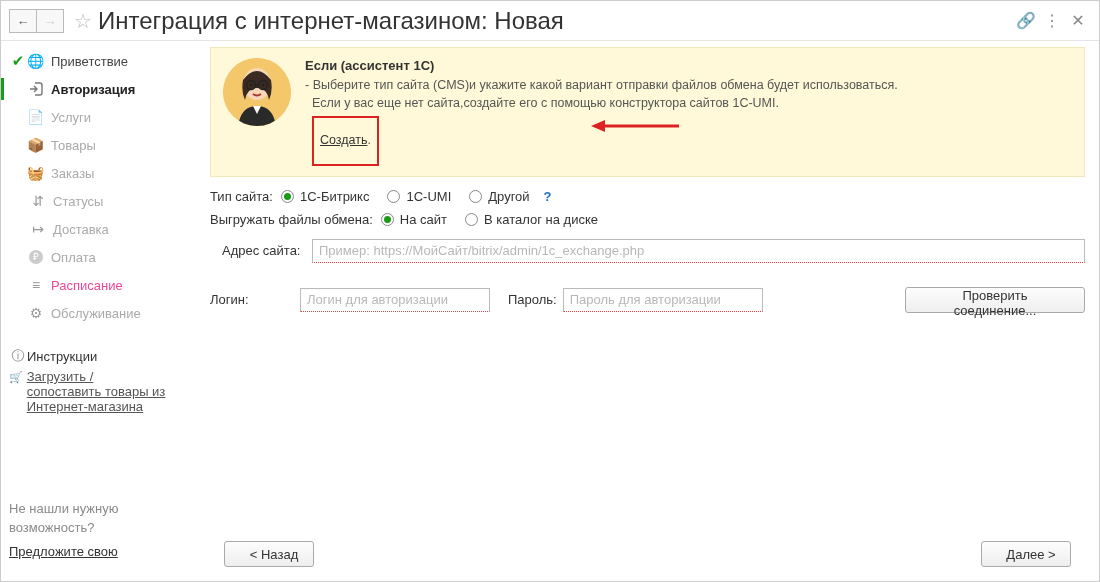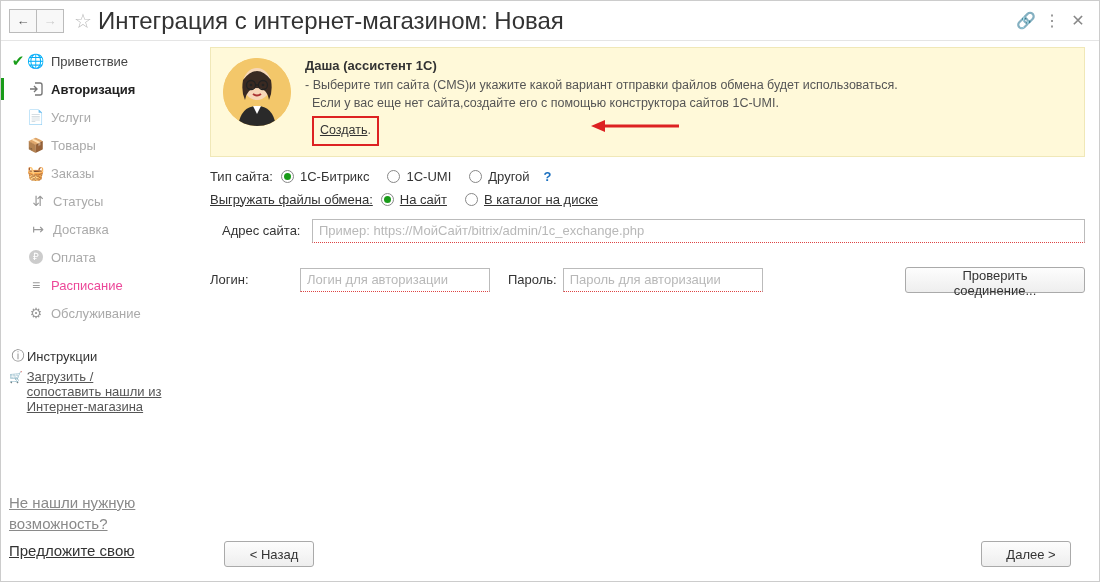--- a/index.html
+++ b/index.html
@@ -31,32 +31,32 @@
   .sb-sep { height:14px; }
 
   .sb-link-block { padding:6px 8px 0 8px; color:#666; font-size:13px; }
   .sb-link-block a { color:#555; text-decoration:underline; }
   .sb-instr { display:flex; align-items:center; color:#333; margin-bottom:4px; }
   .sb-instr .ii { width:18px; display:inline-block; text-align:center; color:#888; }
   .sb-cart-line { display:flex; align-items:flex-start; }
   .sb-cart-line .carticon { color:#bbb; font-size:11px; margin-right:4px; margin-top:2px; }
 
   .sidebar .filler { flex:1; }
-  .sb-bottom { padding:0 8px 10px 8px; color:#8a8a8a; font-size:15px; line-height:1.4;text-decoration:underline; }
+  .sb-bottom { padding:0 8px 10px 8px; color:#8a8a8a; font-size:13px; line-height:1.4; }
   .sb-bottom a { color:#333; text-decoration:underline; display:inline-block; margin-top:6px; }
 
   
   .assist { background:#fff9d9; border:1px solid #f0e8b8; padding:10px 12px; display:flex; align-items:flex-start; position:relative; }
   .avatar { width:68px; height:68px; border-radius:50%; background:#f3c76a; flex-shrink:0; margin-right:14px; position:relative; overflow:hidden; }
   .avatar svg { width:100%; height:100%; }
   .assist-body { flex:1; color:#555; }
   .assist-body .name { font-weight:bold; color:#333; margin-bottom:4px; }
   .assist-body .line { font-size:12.5px; line-height:1.4; }
   .create-link { text-decoration:underline; color:#333; cursor:pointer; }
-  .create-box { display:inline-block; border:2px solid #d22; padding:4px 6px; margin-top:2px; }
+  .create-box { display:inline-block; border:2px solid #d22; padding:14px 6px; margin-top:2px; }
   .arrow-annot { position:absolute; left:380px; top:70px; }
 
   
   .form-row { display:flex; align-items:center; margin-top:12px; }
   .form-row .lbl { color:#333; width:auto; margin-right:8px; white-space:nowrap; }
   .radio { display:inline-flex; align-items:center; margin-right:18px; cursor:pointer; }
   .radio .dot { width:13px; height:13px; border:1px solid #888; border-radius:50%; margin-right:6px; position:relative; background:#fff; }
   .radio.sel .dot::after { content:''; position:absolute; top:2px; left:2px; width:7px; height:7px; border-radius:50%; background:#199b19; }
   .qmark { color:#1a6fbf; font-weight:bold; margin-left:-4px; cursor:pointer; }
 
@@ -155,21 +155,21 @@
       <div class="sb-link-block">
         <div class="sb-instr">
           <span class="ii">ⓘ</span>
           <span>Инструкции</span>
         </div>
         <div class="sb-cart-line">
           <span class="carticon">🛒</span>
           <div>
             <a href="#">
               <span>Загрузить /</span><br>
-              <span>сопоставить нашли из</span><br>
+              <span>сопоставить товары из</span><br>
               <span>Интернет-магазина</span>
             </a>
           </div>
         </div>
       </div>
 
       <div class="filler"></div>
 
       <div class="sb-bottom">
         <div>
@@ -192,21 +192,21 @@
             <circle cx="40" cy="27" r="4.5" fill="none" stroke="#222" stroke-width="1.3"></circle>
             <line x1="32.5" y1="27" x2="35.5" y2="27" stroke="#222" stroke-width="1.3"></line>
             <circle cx="28" cy="27" r="1.3" fill="#222"></circle>
             <circle cx="40" cy="27" r="1.3" fill="#222"></circle>
             <path d="M30 36 Q34 39 38 36" stroke="#a33" stroke-width="2" fill="none"></path>
             <path d="M15 68 Q18 48 34 48 Q50 48 53 68 Z" fill="#2a2a2a"></path>
             <path d="M30 48 L34 56 L38 48 Z" fill="#fff"></path>
           </svg>
         </div>
         <div class="assist-body">
-          <div class="name">Даша (ассистент 1С)</div>
+          <div class="name">Если (ассистент 1С)</div>
           <div class="line">- Выберите тип сайта (CMS)и укажите какой вариант отправки файлов обмена будет использоваться.</div>
           <div class="line">
             &nbsp;&nbsp;<span>Если у вас еще нет сайта,создайте его с помощью конструктора сайтов 1C-UMI.</span>
           </div>
           <div class="line" style="margin-top:2px;">
             &nbsp;&nbsp;<span class="create-box"><a class="create-link">Создать</a>.</span>
           </div>
         </div>
         <svg class="arrow-annot" width="90" height="16">
           <line x1="88" y1="8" x2="10" y2="8" stroke="#d22" stroke-width="3"></line>
@@ -224,21 +224,21 @@
             <span class="dot"></span>
             <span>1C-UMI</span>
           </label>
         <label class="radio">
             <span class="dot"></span>
             <span>Другой</span>
           </label>
         <span class="qmark">?</span>
       </div>
 
-      <div class="form-row" style="margin-top:8px;text-decoration:underline;">
+      <div class="form-row" style="margin-top:8px;">
         <span class="lbl">Выгружать файлы обмена:</span>
         <label class="radio sel">
             <span class="dot"></span>
             <span>На сайт</span>
           </label>
         <label class="radio">
             <span class="dot"></span>
             <span>В каталог на диске</span>
           </label>
       </div>

